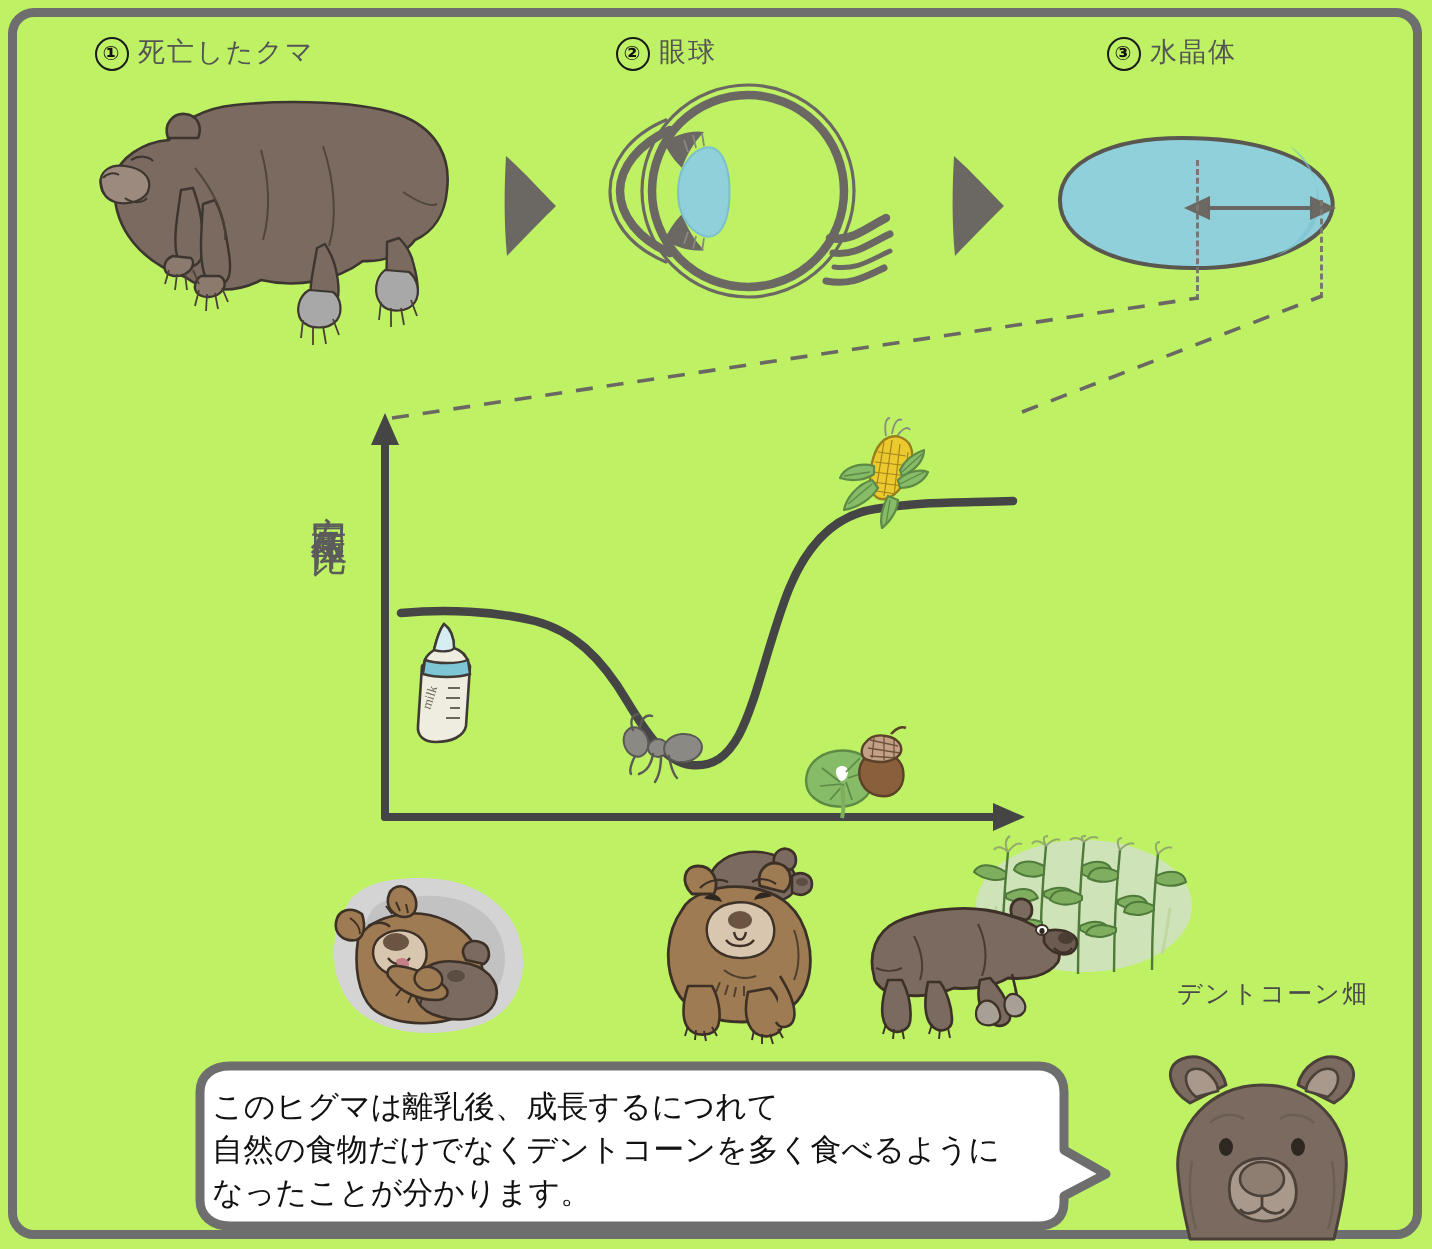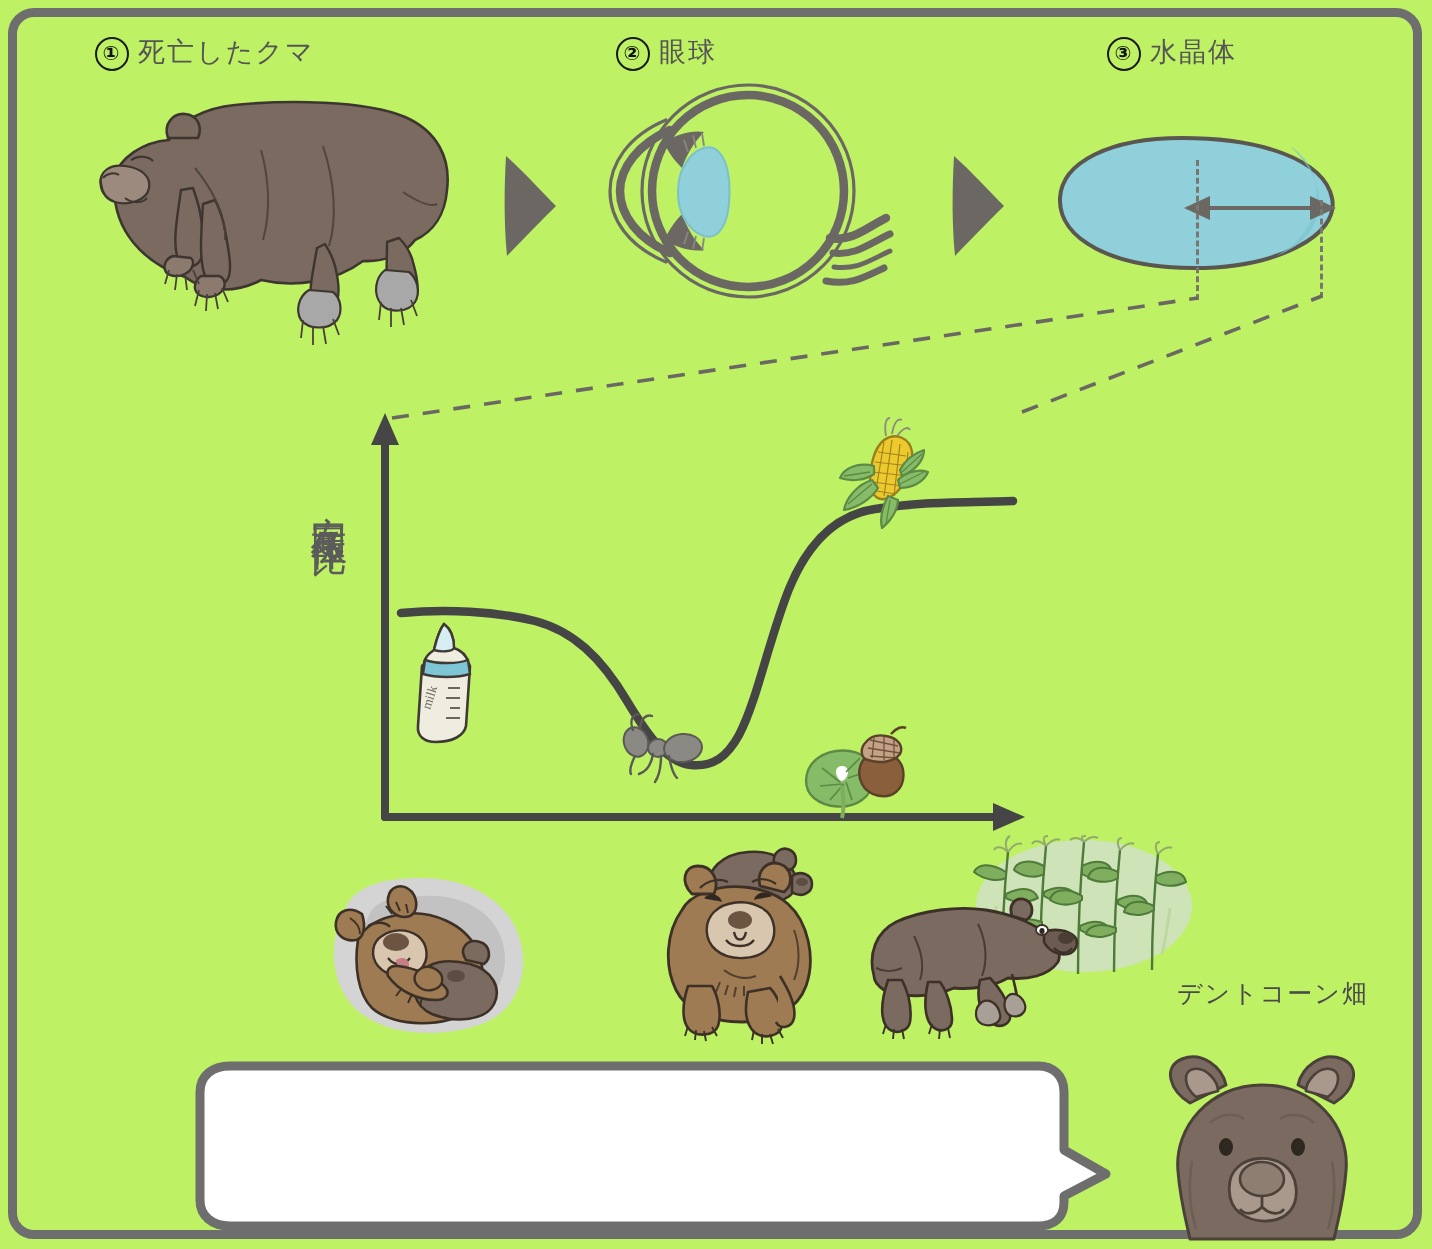--- a/index.html
+++ b/index.html
@@ -413,20 +413,23 @@
 
   <div class="abs fieldlabel" style="left:1177px;top:977px;">デントコーン畑</div>
 
   <div class="abs" style="left:178px;top:1058px;">
     <svg width="940" height="176" viewBox="0 0 940 176">
       <path d="M22 34 C22 18 34 8 52 8 L860 8 C876 8 886 18 886 34 L886 92
                L928 116 L886 138 L886 144 C886 160 876 168 860 168 L52 168
                C34 168 22 158 22 142 Z" fill="#ffffff" stroke="#6e6e6e" stroke-width="9" stroke-linejoin="round"></path>
     </svg>
   </div>
+  <div class="abs bubbletext" style="left:212px;top:1086px;width:870px;">このヒグマは離乳後、成長するにつれて
+自然の食物だけでなくデントコーンを多く食べるように
+なったことが分かります。</div>
 
   <div class="abs" style="left:1148px;top:1055px;">
     <svg width="230" height="190" viewBox="0 0 230 190">
       <g fill="#7a6a5f" stroke="#4b4139" stroke-width="3" stroke-linejoin="round">
         <path d="M42 48 C22 36 14 12 34 4 C54 -4 74 12 78 30 Z"></path>
         <path d="M186 48 C206 36 214 12 194 4 C174 -4 154 12 150 30 Z"></path>
         <path d="M30 116 C26 72 62 30 114 30 C166 30 202 70 198 116 C196 144 190 166 186 184
                  L42 184 C38 166 32 144 30 116 Z"></path>
       </g>
       <g fill="#a8998c" stroke="#4b4139" stroke-width="2.6">

